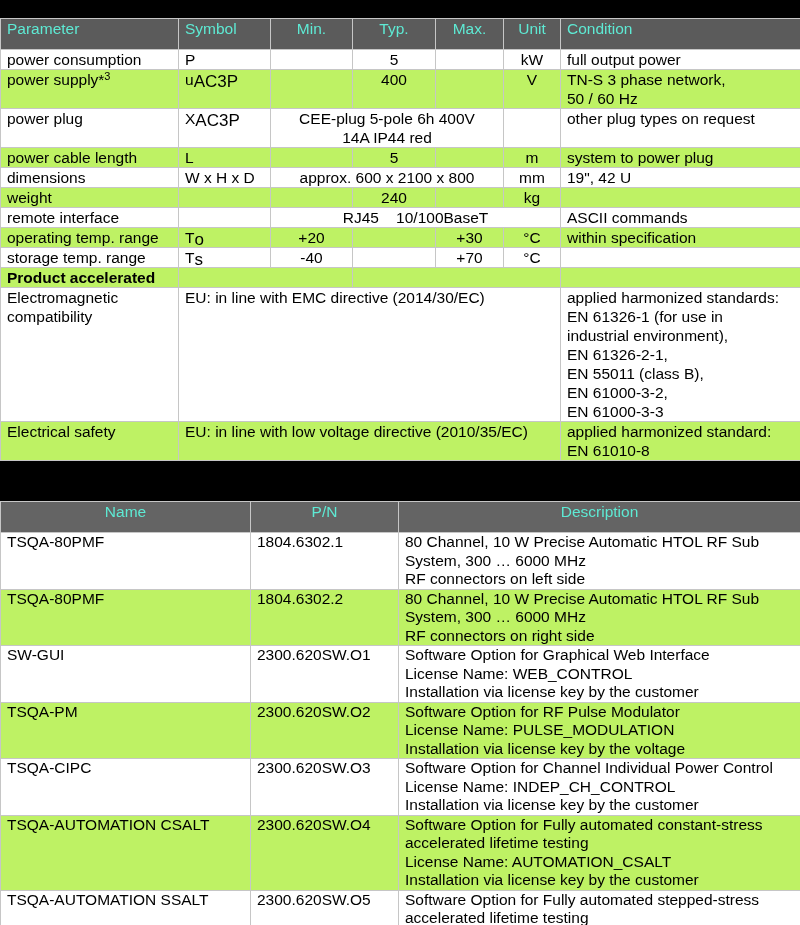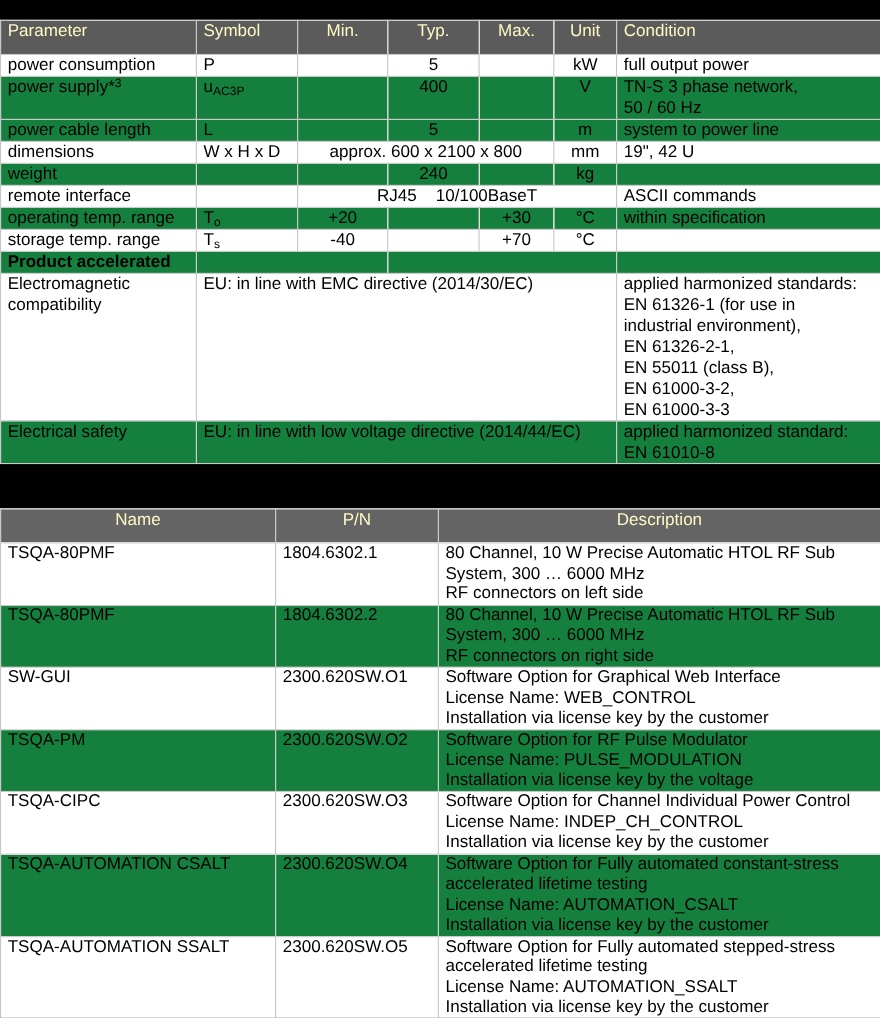--- a/index.html
+++ b/index.html
@@ -24,30 +24,30 @@
     padding: 0 6px;
     vertical-align: top;
     text-align: left;
     font-weight: normal;
     color: #000;
     white-space: pre-line;
     overflow: hidden;
   }
   th {
     background: #5b5b5b;
-    color: #fef9c3;
+    color: #5eead4;
     height: 31px;
   }
   .t2 th { background: #646464; text-align: center; }
   .t2 td { line-height: 18.5px; }
   .center { text-align: center; padding: 0 1px; }
-  .gray td { background: #15803d; }
+  .gray td { background: #bef264; }
   .white td { background: #ffffff; }
   .bold { font-weight: bold; }
-  sub { font-size: 11px; vertical-align: baseline; position: relative; top: 2px; line-height: 0; }
+  sub { font-size: 17px; vertical-align: baseline; position: relative; top: 2px; line-height: 0; }
   sup { font-size: 11px; vertical-align: baseline; position: relative; top: -5px; line-height: 0; }
   .gap { height: 40px; background: #000; }
 </style>
 </head>
 <body>
 
 <div class="page">
 
   <table class="t1">
     <colgroup>
@@ -84,29 +84,37 @@
       <td><span>power supply*</span><sup>3</sup></td>
       <td><span>u</span><sub>AC3P</sub></td>
       <td class="center"></td>
       <td class="center">400</td>
       <td class="center"></td>
       <td class="center">V</td>
       <td>TN-S 3 phase network,
 50 / 60 Hz</td>
     </tr>
 
+    <tr class="white">
+      <td>power plug</td>
+      <td><span>X</span><sub>AC3P</sub></td>
+      <td class="center" colspan="3">CEE-plug 5-pole 6h 400V
+14A IP44 red</td>
+      <td class="center"></td>
+      <td>other plug types on request</td>
+    </tr>
 
     <tr class="gray">
       <td>power cable length</td>
       <td>L</td>
       <td class="center"></td>
       <td class="center">5</td>
       <td class="center"></td>
       <td class="center">m</td>
-      <td>system to power line</td>
+      <td>system to power plug</td>
     </tr>
 
     <tr class="white">
       <td>dimensions</td>
       <td>W x H x D</td>
       <td class="center" colspan="3">approx. 600 x 2100 x 800</td>
       <td class="center">mm</td>
       <td>19", 42 U</td>
     </tr>
 
@@ -161,21 +169,21 @@
 EN 61326-1 (for use in
 industrial environment),
 EN 61326-2-1,
 EN 55011 (class B),
 EN 61000-3-2,
 EN 61000-3-3</td>
     </tr>
 
     <tr class="gray">
       <td>Electrical safety</td>
-      <td colspan="5">EU: in line with low voltage directive (2014/44/EC)</td>
+      <td colspan="5">EU: in line with low voltage directive (2010/35/EC)</td>
       <td>applied harmonized standard:
 EN 61010-8</td>
     </tr>
   </tbody>
     </table>
 
   <div class="gap"></div>
 
   <table class="t2">
     <colgroup>

